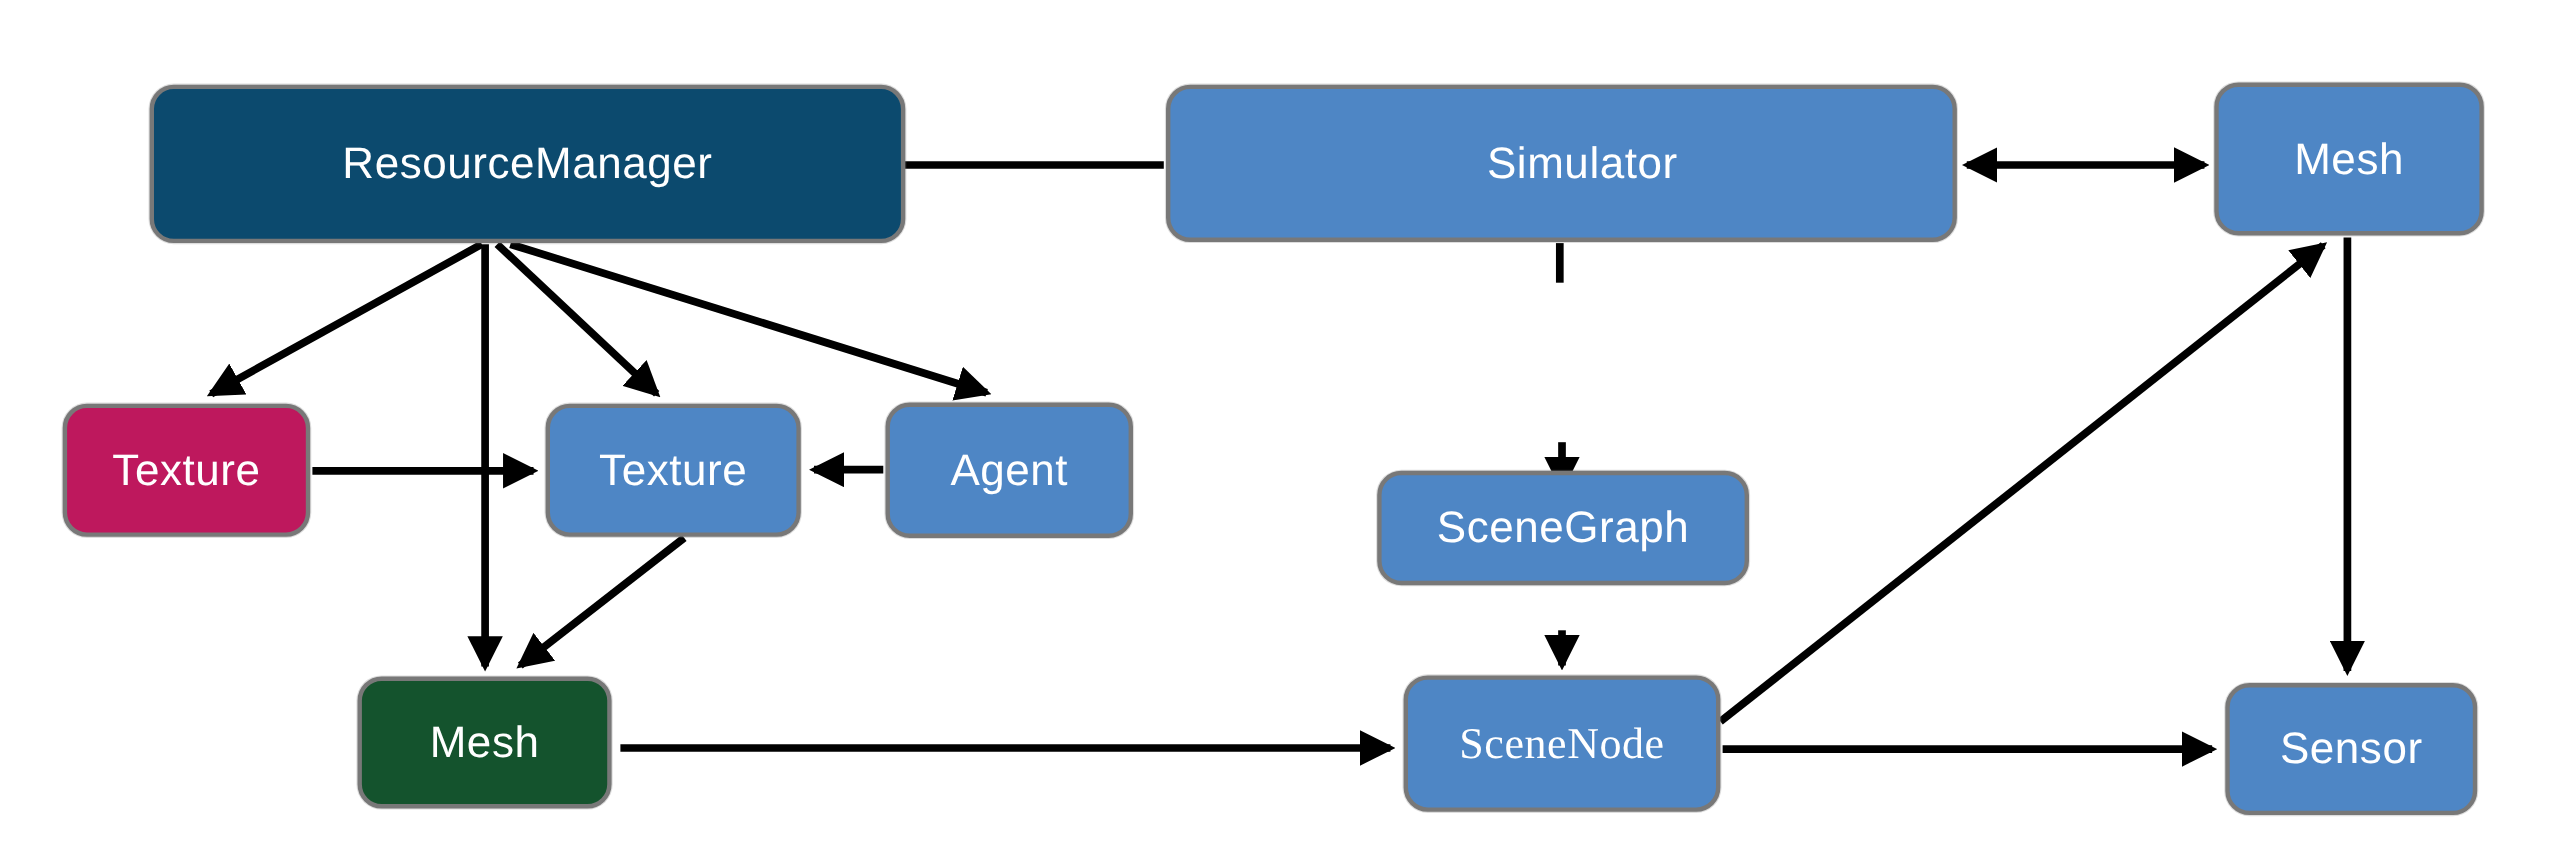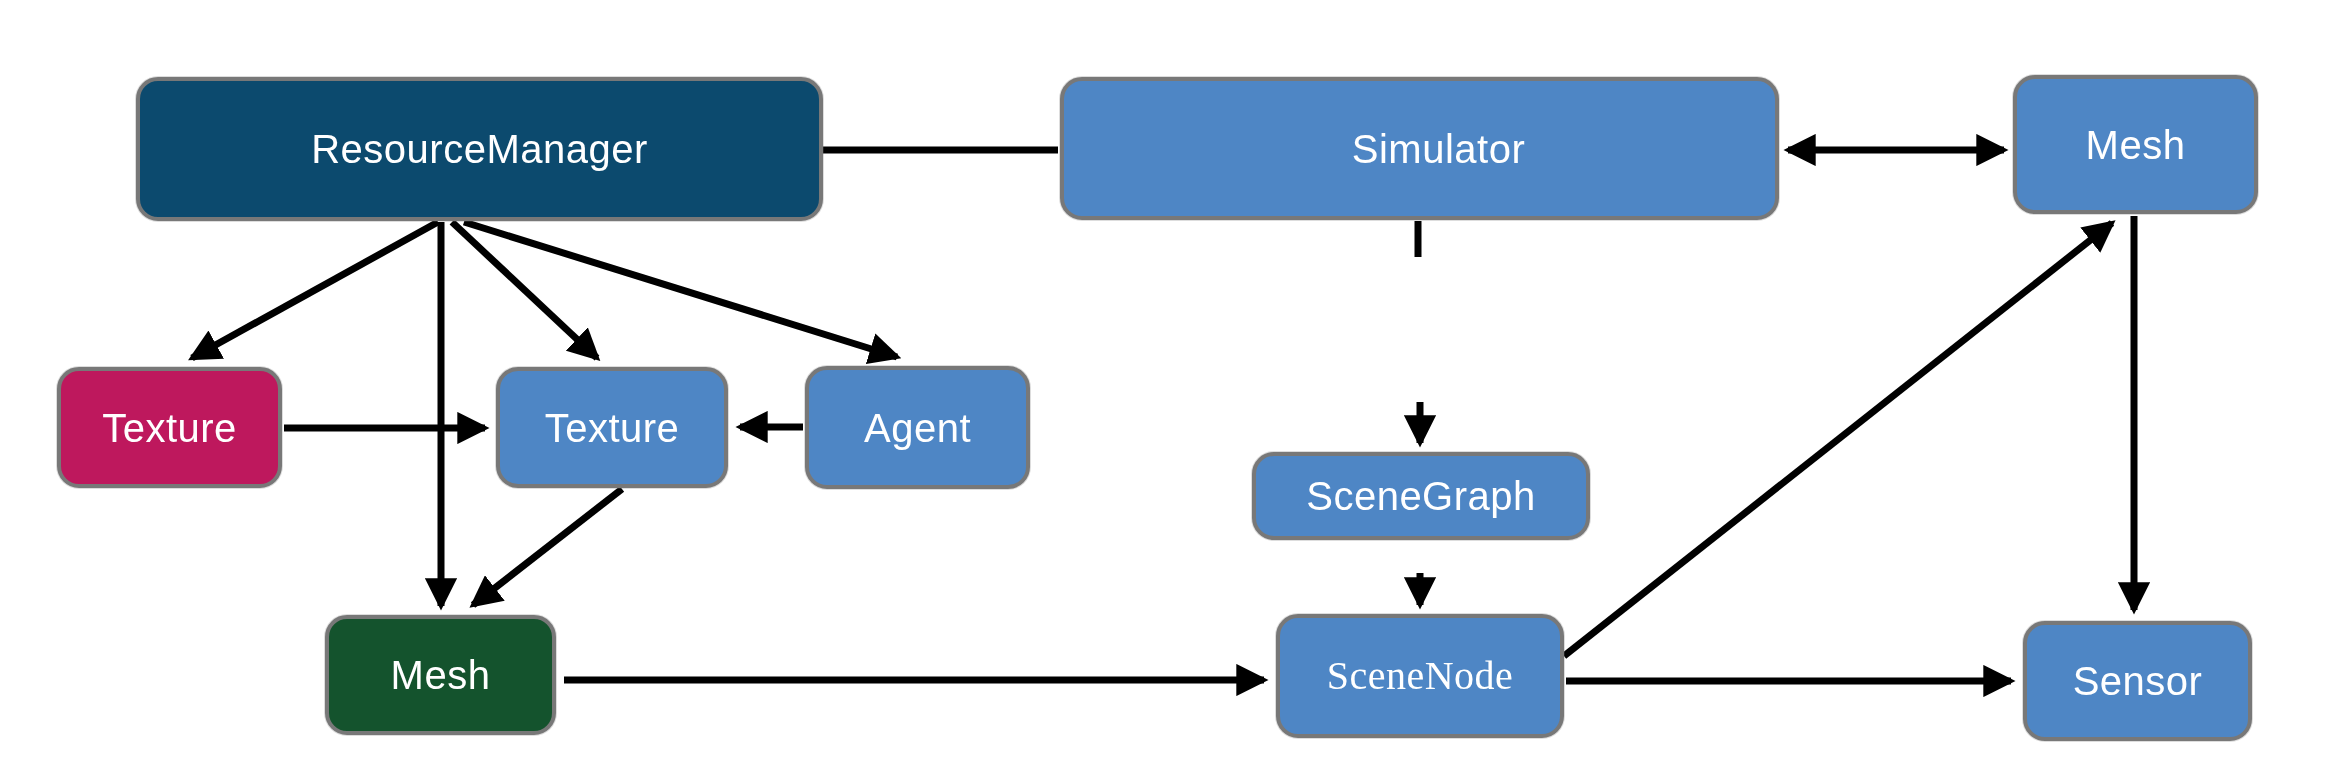--- a/index.html
+++ b/index.html
@@ -81,21 +81,21 @@
     </div>
     <div class="node" style="left: 57px; top: 367px; width: 225px; height: 121px; background: #be185d; border-color: rgb(120, 120, 120);">
       <span style="color: rgb(255, 255, 255);">Texture</span>
     </div>
     <div class="node" style="left: 496px; top: 367px; width: 232px; height: 121px; background: rgb(78, 134, 197); border-color: rgb(120, 120, 120);">
       <span style="color: rgb(255, 255, 255);">Texture</span>
     </div>
     <div class="node" style="left: 805px; top: 366px; width: 225px; height: 123px; background: rgb(78, 134, 197); border-color: rgb(120, 120, 120);">
       <span style="color: rgb(255, 255, 255);">Agent</span>
     </div>
-    <div class="node" style="left: 1252px; top: 452px; width: 338px; height: 88px; background: rgb(78, 134, 197); border-color: rgb(120, 120, 120);">
+    <div class="node" style="left: 1252px; top: 428px; width: 338px; height: 104px; background: rgb(78, 134, 197); border-color: rgb(120, 120, 120);">
       <span style="color: rgb(255, 255, 255);">SceneGraph</span>
     </div>
     <div class="node" style="left: 325px; top: 615px; width: 231px; height: 120px; background: #14532d; border-color: rgb(120, 120, 120);">
       <span style="color: rgb(255, 255, 255);">Mesh</span>
     </div>
     <div class="node" style="left: 1276px; top: 614px; width: 288px; height: 124px; background: rgb(78, 134, 197); border-color: rgb(120, 120, 120);">
       <span style="color: rgb(255, 255, 255); font-family: Liberation Serif, serif;">SceneNode</span>
     </div>
     <div class="node" style="left: 2023px; top: 621px; width: 229px; height: 120px; background: rgb(78, 134, 197); border-color: rgb(120, 120, 120);">
       <span style="color: rgb(255, 255, 255);">Sensor</span>

